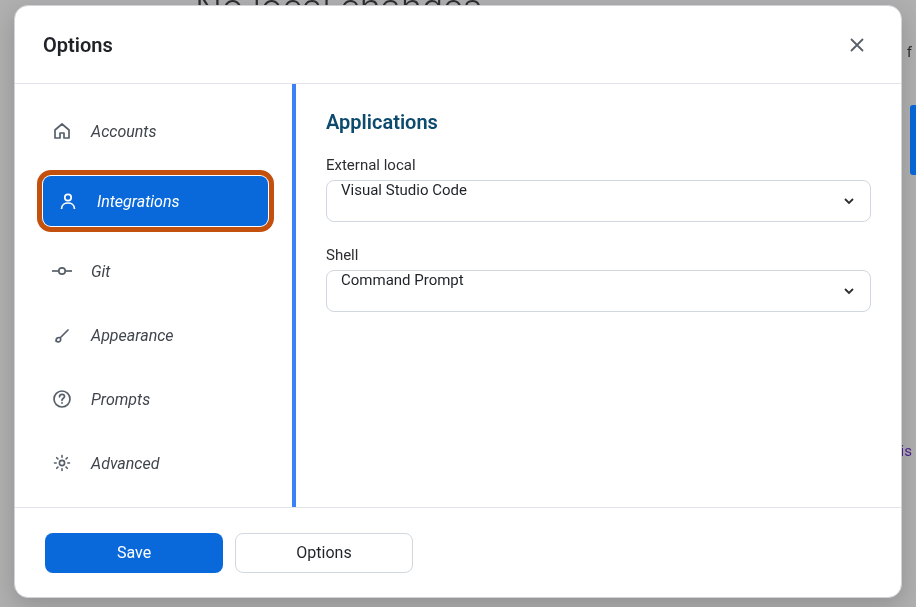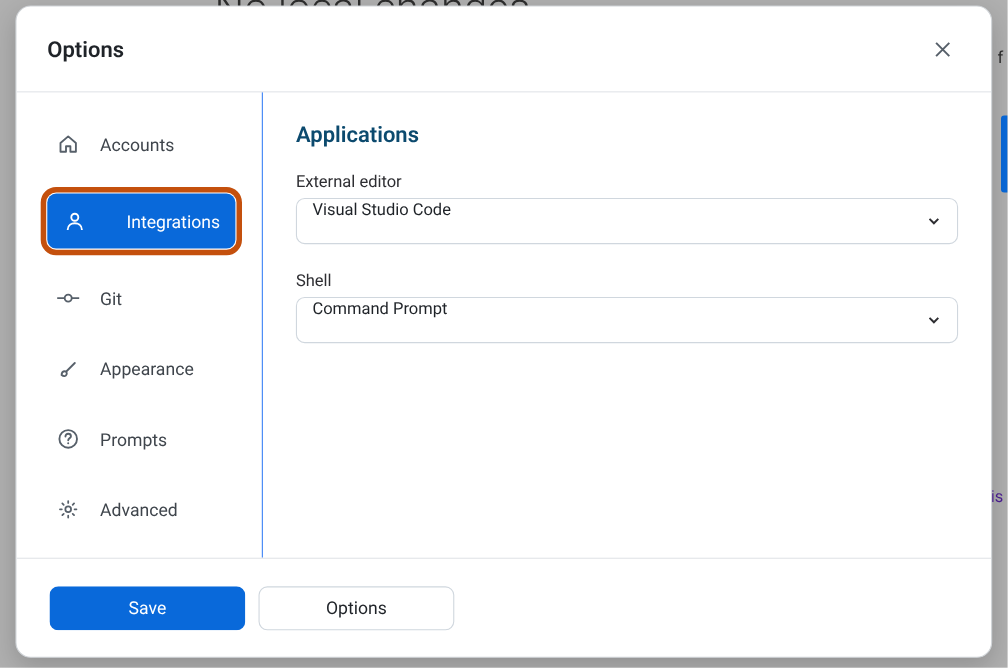--- a/index.html
+++ b/index.html
@@ -10,24 +10,24 @@
     .right-is { position:absolute; right:4px; top:442px; color:#4c1d95; font-size:15px; }
 
     .dialog { position:absolute; left:14px; top:5px; width:888px; height:593px; background:#fff; border:1px solid #d0d4d8; border-radius:14px; box-shadow:0 8px 24px rgba(0,0,0,0.18); overflow:hidden; display:flex; flex-direction:column; }
 
     .dialog-header { height:78px; display:flex; align-items:center; padding:0 28px; border-bottom:1px solid #e1e4e8; justify-content:space-between;gap:32px; }
     .dialog-title { font-size:20px; font-weight:600; color:#1f2328; }
     .close-btn { width:32px; height:32px; display:flex; align-items:center; justify-content:center; background:none; border:none; cursor:pointer; color:#57606a; font-size:18px; }
 
     .dialog-body { flex:1; display:flex; min-height:0; }
 
-    .sidebar { width:224px; border-right:1px solid #3b82f6; padding:22px 18px 22px 22px; }
+    .sidebar { width:281px; border-right:4px solid #3b82f6; padding:22px 18px 22px 22px;font-style:italic; }
     .side-item { display:flex; align-items:center; gap:18px; height:50px; padding:0 14px; border-radius:8px; color:#3f454c; font-size:16px; margin-bottom:14px; cursor:pointer; }
     .side-item .icon { width:22px; height:22px; display:flex; align-items:center; justify-content:center; color:#57606a; }
-    .side-item.active { background:#0969da; color:#fff;justify-content:space-between; }
+    .side-item.active { background:#0969da; color:#fff; }
     .side-item.active .icon { color:#fff; }
     .highlight-ring { border:5px solid #c4500d; border-radius:14px; padding:1px; margin-bottom:14px; }
     .highlight-ring .side-item { margin-bottom:0; }
 
     .content { flex:1; padding:26px 30px; }
     .section-title { font-size:20px; font-weight:600; color:#0c4a6e; margin-bottom:22px; }
     .field-label { font-size:15px; color:#2e2e32; margin-bottom:6px; }
     .select { position:relative; width:100%; height:42px; border:1px solid #d0d7de; border-radius:8px; background:#fff; display:flex; padding:0 14px; font-size:15px; color:#1f2328; margin-bottom:24px; cursor:pointer; }
     .select .chev { position:absolute; right:14px; top:50%; transform:translateY(-50%); color:#2e2e32; }
 
@@ -124,21 +124,21 @@
             </svg>
         </span>
         <span>Advanced</span>
       </div>
 
     </div>
 
     <div class="content">
       <div class="section-title">Applications</div>
 
-      <div class="field-label">External editor</div>
+      <div class="field-label">External local</div>
       <div class="select">
         <span>Visual Studio Code</span>
         <span class="chev">
           <svg width="14" height="14" viewBox="0 0 14 14" fill="none" stroke="currentColor" stroke-width="1.8">
               <path d="M3 5 L7 9 L11 5"></path>
             </svg>
         </span>
       </div>
 
       <div class="field-label">Shell</div>

